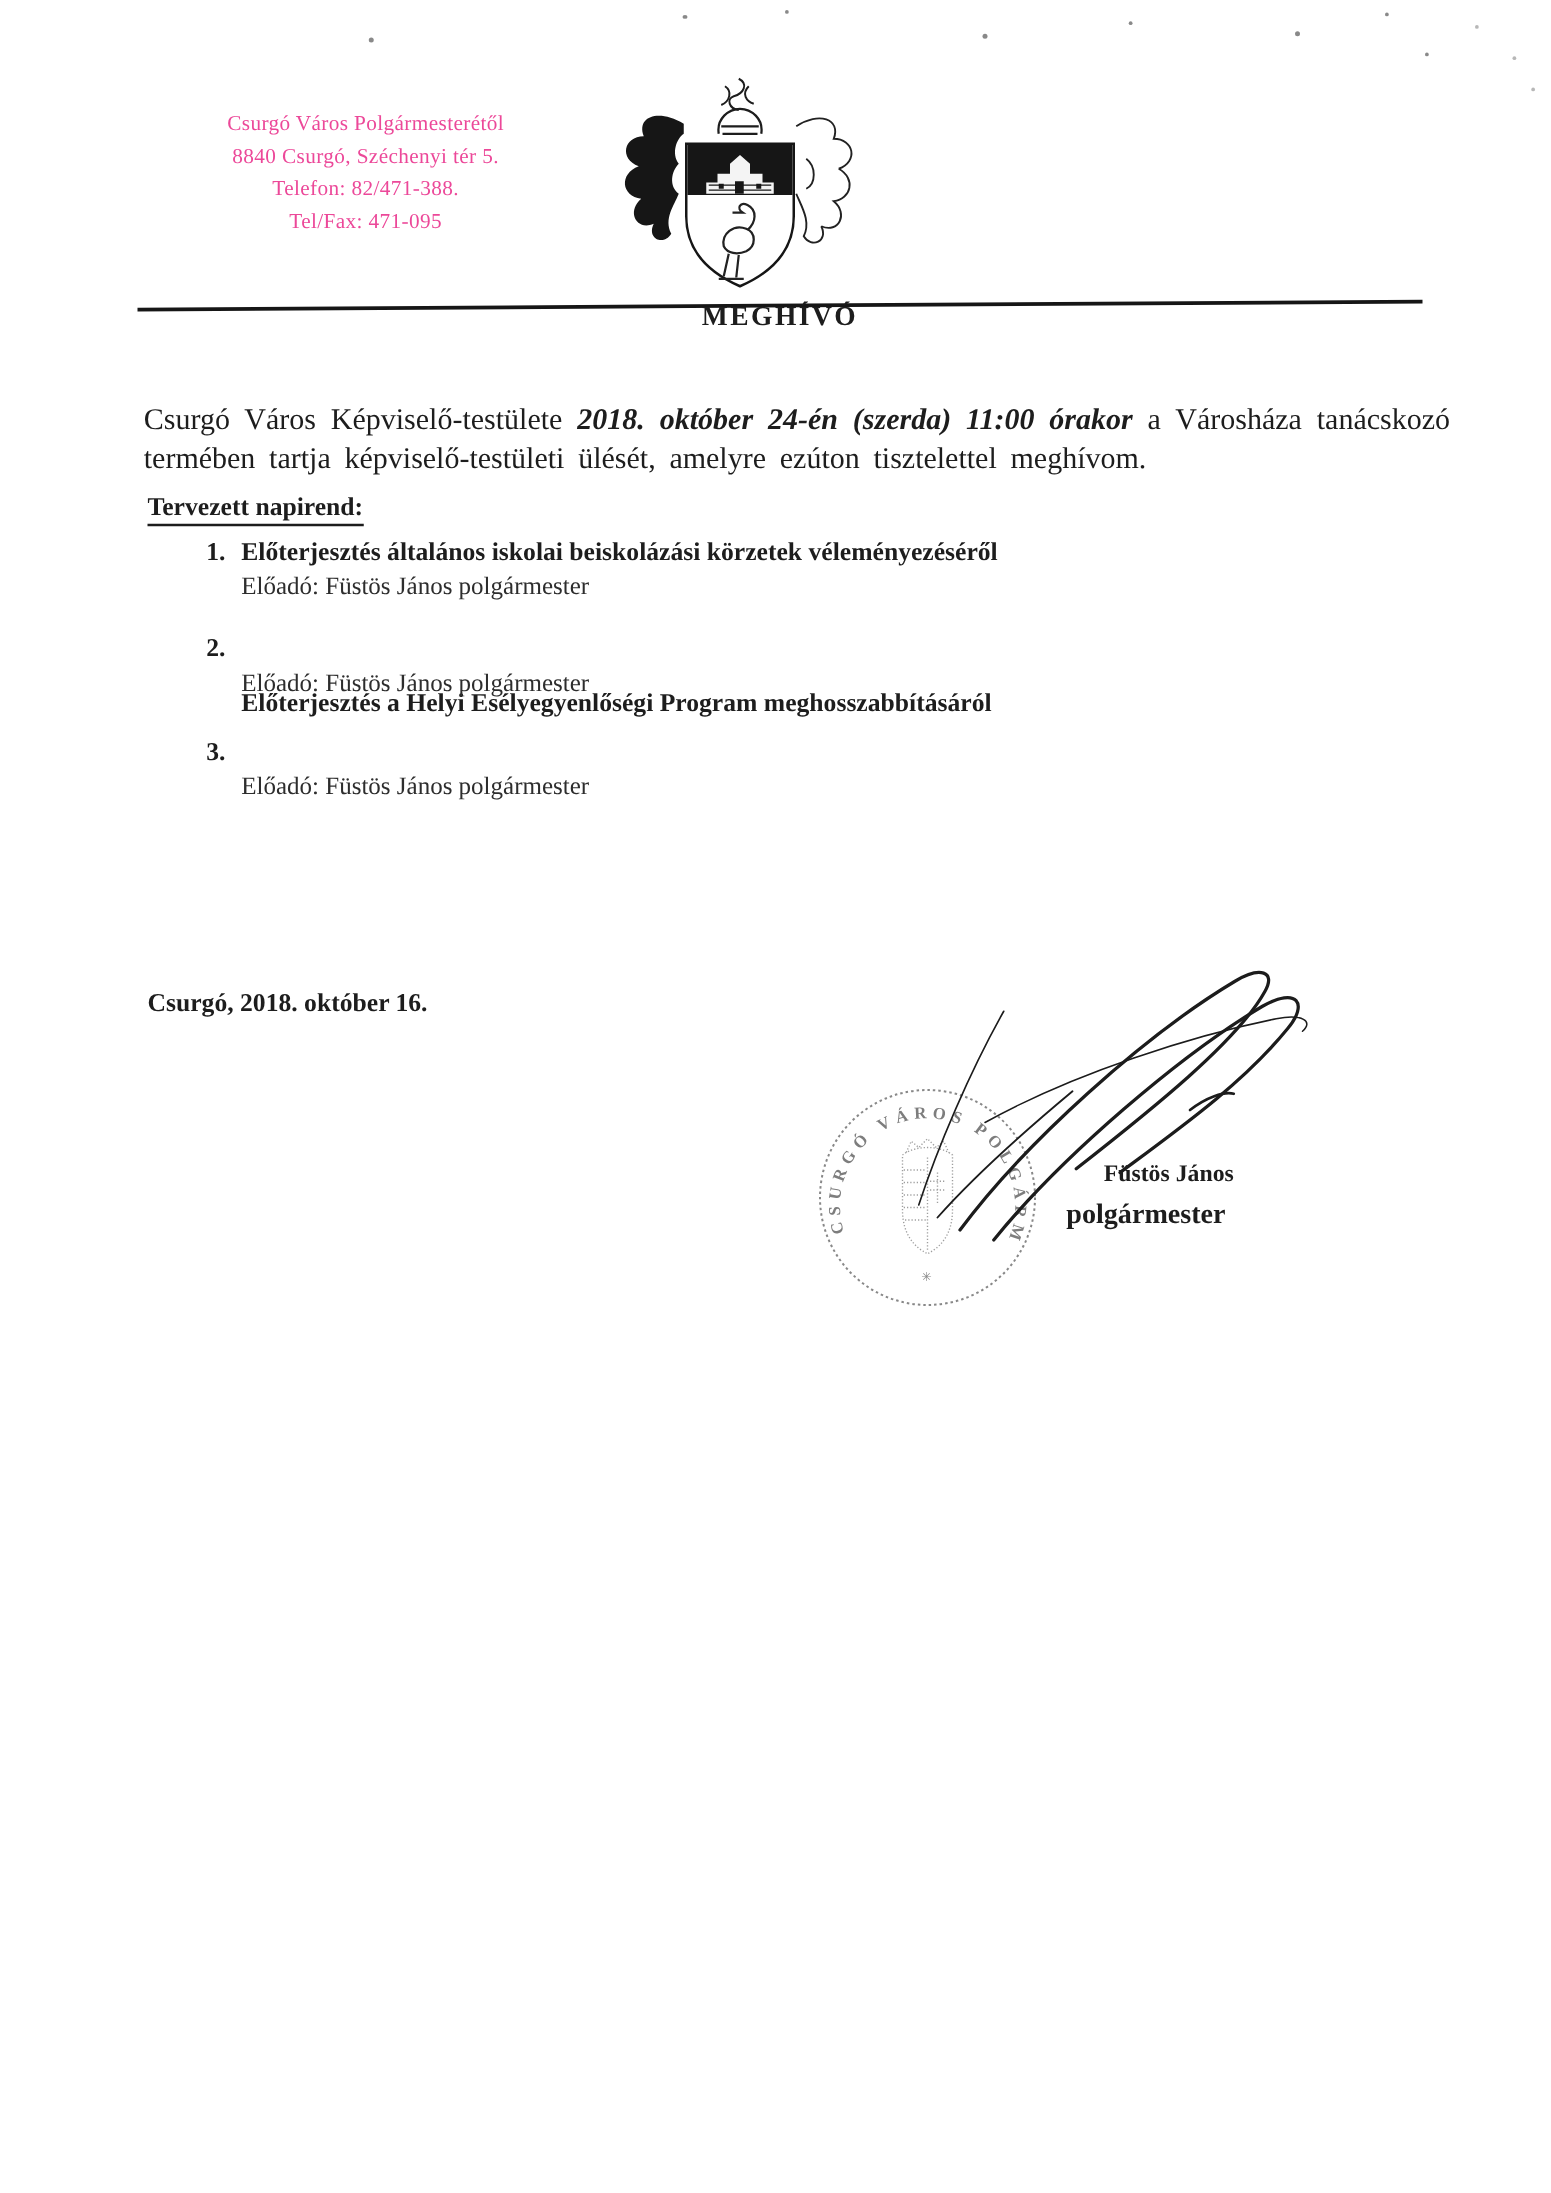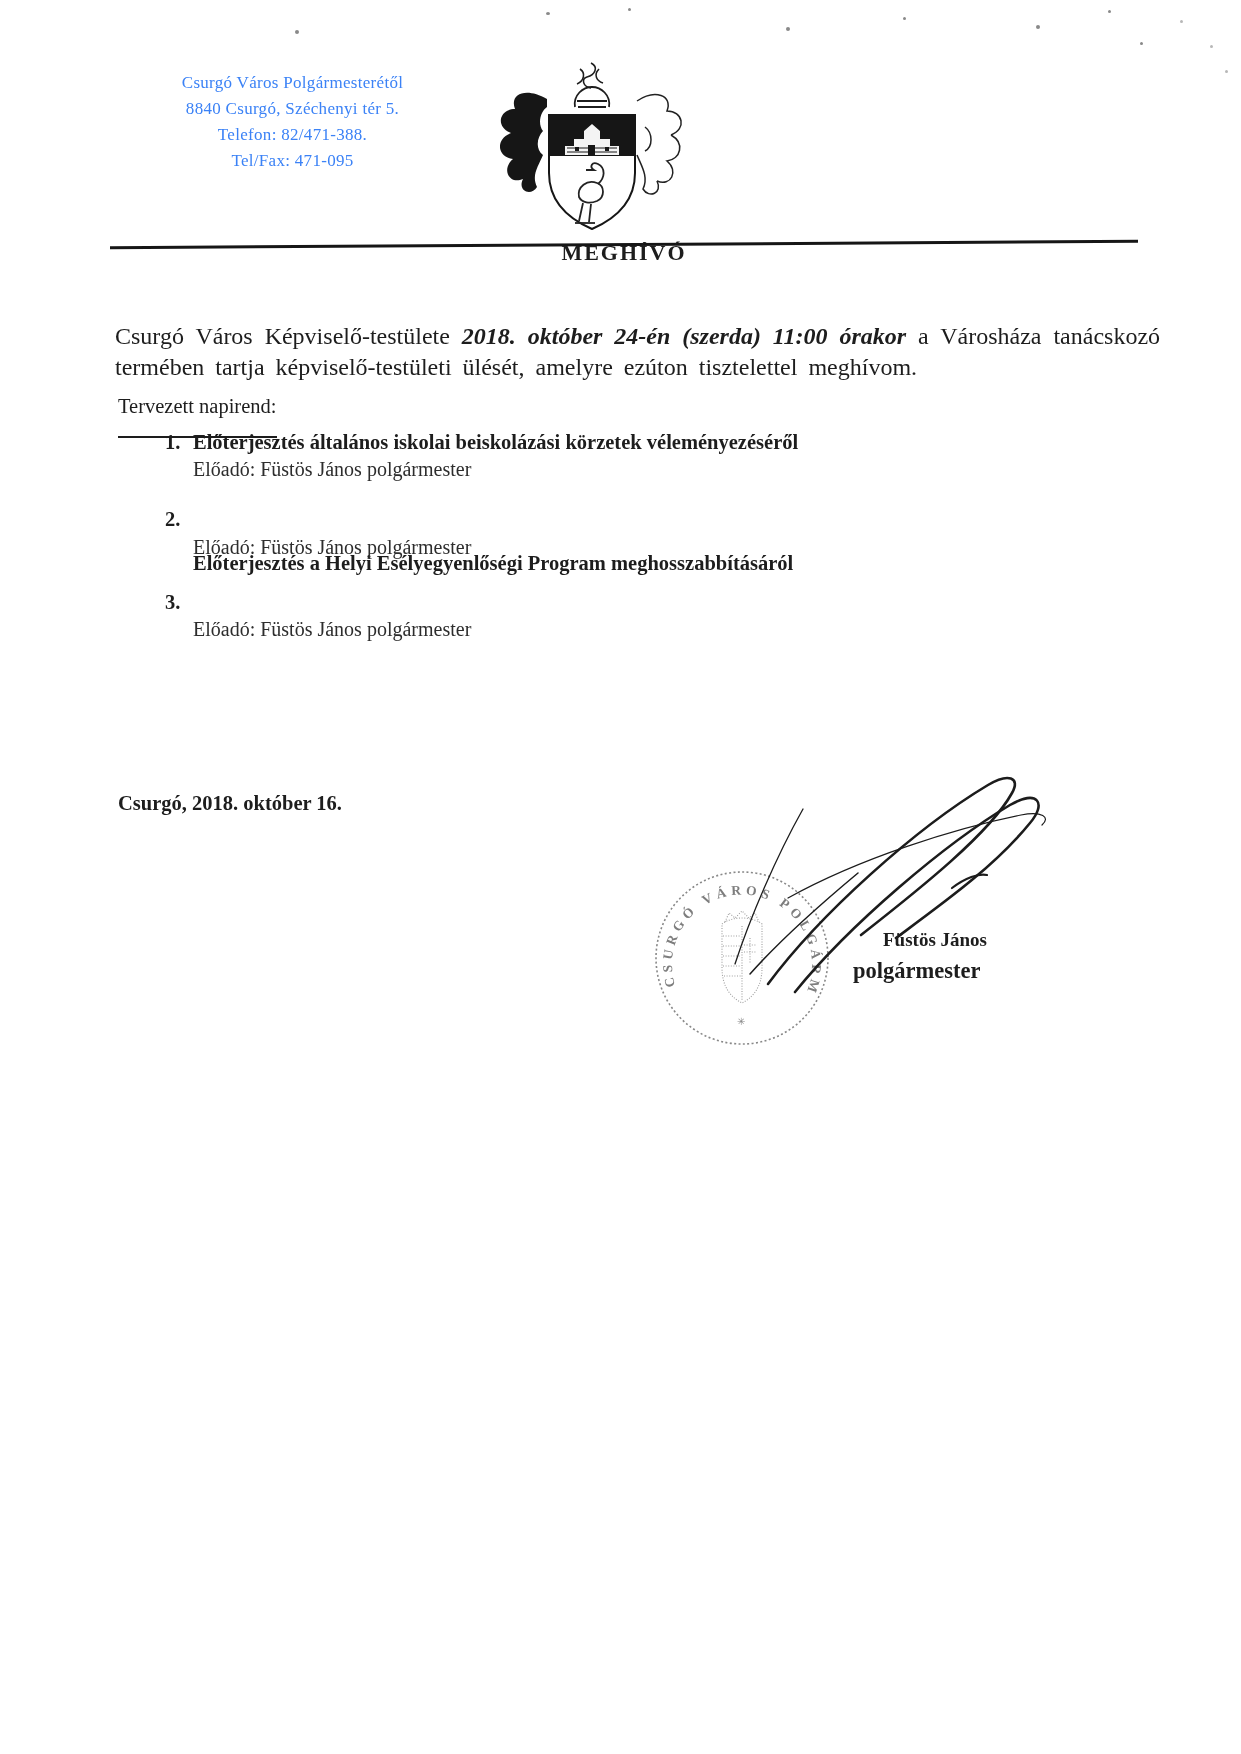--- a/index.html
+++ b/index.html
@@ -7,22 +7,22 @@
     position:relative;
     width:1241px;height:1754px;
     background:#ffffff;
     margin:0 auto;
     overflow:hidden;
     font-family:"Liberation Serif","DejaVu Serif",serif;
     color:#1d1d1d;
   }
   
   .sender{
-    position:absolute;left:150px;top:70px;width:285px;
-    text-align:center;font-size:17px;line-height:26px;color:#3b82f6;
+    position:absolute;left:150px;top:86px;width:285px;
+    text-align:center;font-size:17px;line-height:26px;color:#ec4899;
     letter-spacing:.3px;
   }
   
   .arms{position:absolute;left:487px;top:56px;width:205px;height:180px;}
   
   .rule{
     position:absolute;left:110px;top:243px;width:1028px;height:3px;
     background:#161616;transform:rotate(-0.35deg);
   }
   
@@ -32,22 +32,22 @@
   }
   
   .intro{
     position:absolute;left:115px;top:297px;width:1045px;
     font-size:24px;line-height:31px;text-align:justify;word-spacing:5px;
   }
   .intro .dt{font-weight:bold;font-style:italic;}
   
   .agenda-heading{
     position:absolute;left:118px;top:395px;
-    font-size:20.5px;font-weight:normal;
-    border-bottom:2px solid #1d1d1d;padding-bottom:18px;
+    font-size:20.5px;font-weight:bold;
+    border-bottom:2px solid #1d1d1d;padding-bottom:1px;
   }
   .agenda-num{position:absolute;left:165px;font-size:20.5px;font-weight:bold;}
   .agenda-title{position:absolute;left:193px;width:900px;font-size:20.5px;font-weight:bold;}
   .agenda-presenter{position:absolute;left:193px;width:900px;font-size:20px;color:#2d2d2d;}
   .n1{top:431px;} .t1{top:431px;} .p1{top:458px;}
   .n2{top:508px;} .t2{top:508px;margin-top:44px;} .p2{top:536px;}
   .n3{top:591px;} .t3{top:591px;} .p3{top:618px;}
   
   .dateline{position:absolute;left:118px;top:792px;font-size:20.5px;font-weight:bold;}
   

